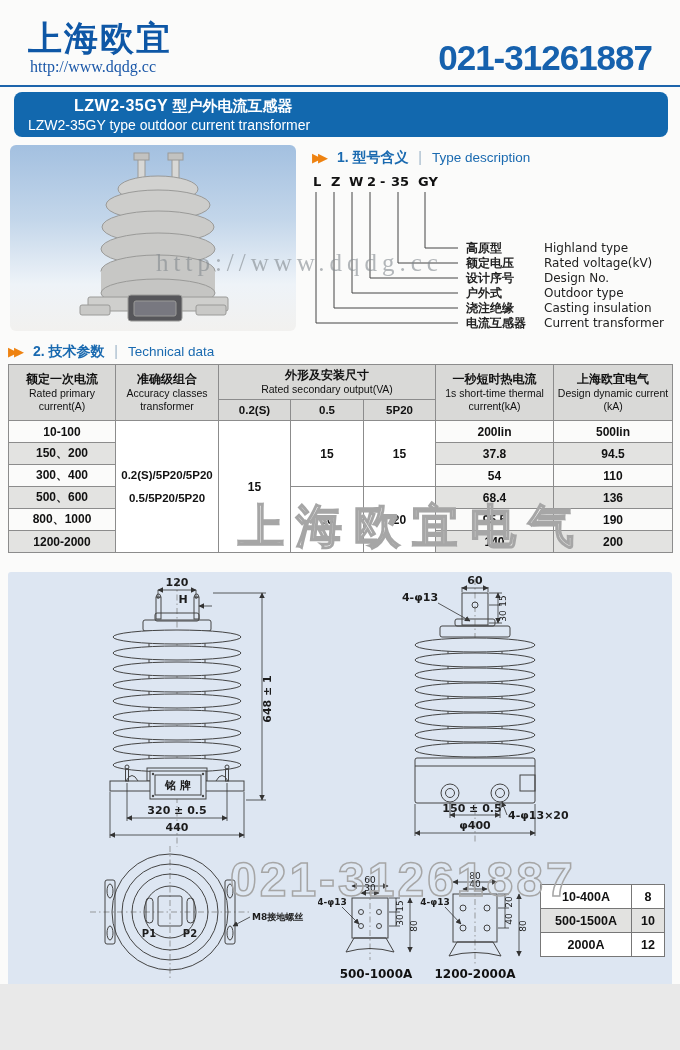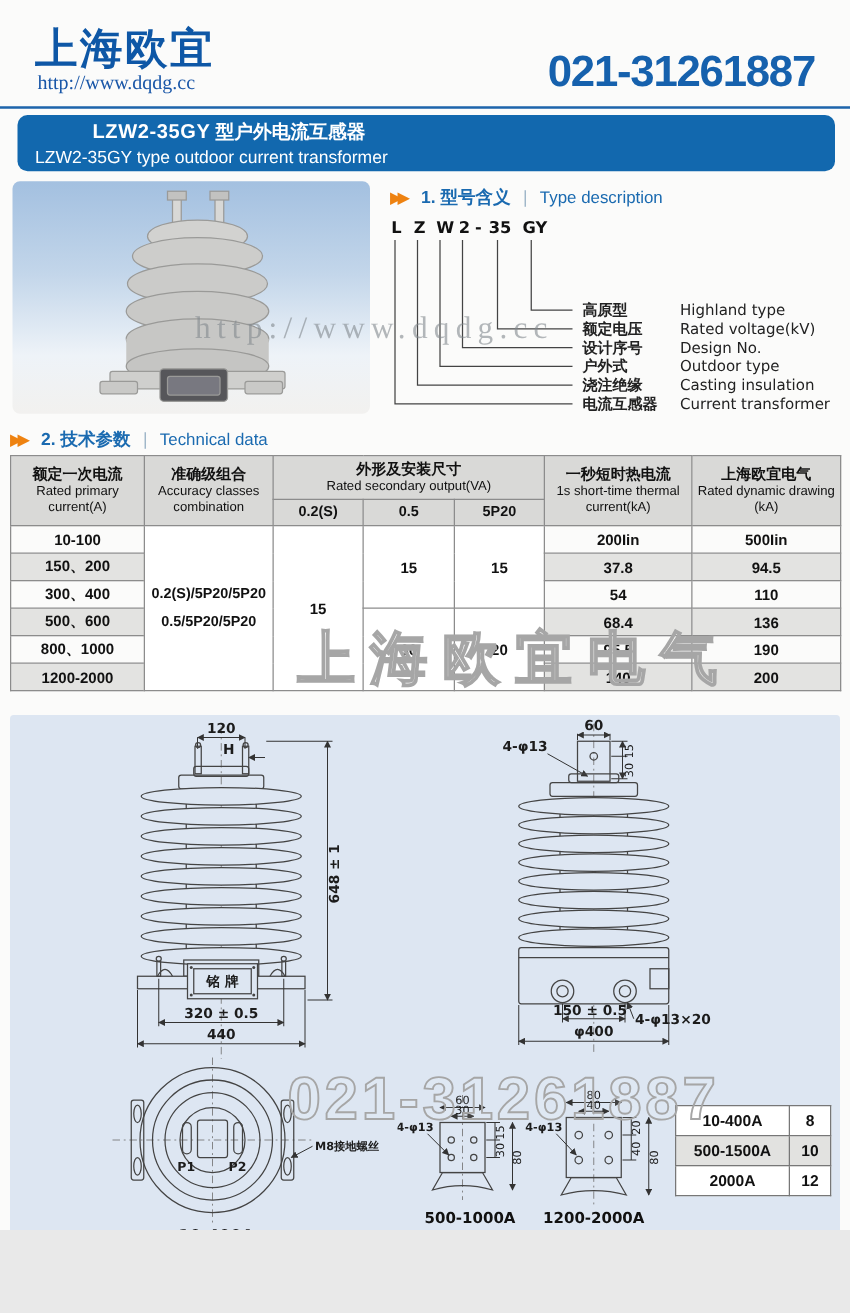--- a/index.html
+++ b/index.html
@@ -176,34 +176,34 @@
     <tbody>
         <tr>
       <th rowspan="2" style="height:54px">
         <div class="hc">额定一次电流</div>
         <div class="he">Rated primary</div>
         <div class="he">current(A)</div>
       </th>
       <th rowspan="2">
         <div class="hc">准确级组合</div>
         <div class="he">Accuracy classes</div>
-        <div class="he">combination</div>
+        <div class="he">transformer</div>
       </th>
       <th colspan="3" style="height:34px">
         <div class="hc">外形及安装尺寸</div>
         <div class="he">Rated secondary output(VA)</div>
       </th>
       <th rowspan="2">
         <div class="hc">一秒短时热电流</div>
         <div class="he">1s short-time thermal</div>
         <div class="he">current(kA)</div>
       </th>
       <th rowspan="2">
         <div class="hc">上海欧宜电气</div>
-        <div class="he">Rated dynamic drawing</div>
+        <div class="he">Design dynamic current</div>
         <div class="he">(kA)</div>
       </th>
     </tr>
     <tr class="sub">
       <th>0.2(S)</th>
       <th>0.5</th>
       <th>5P20</th>
     </tr>
     <tr>
       <td>10-100</td>

